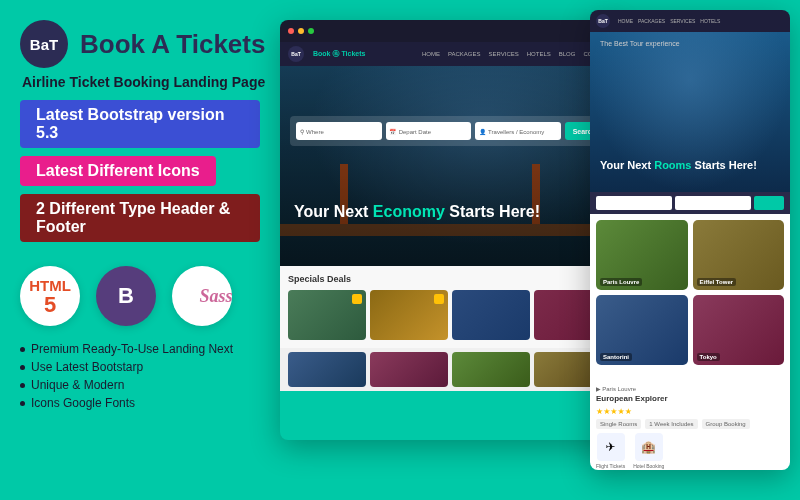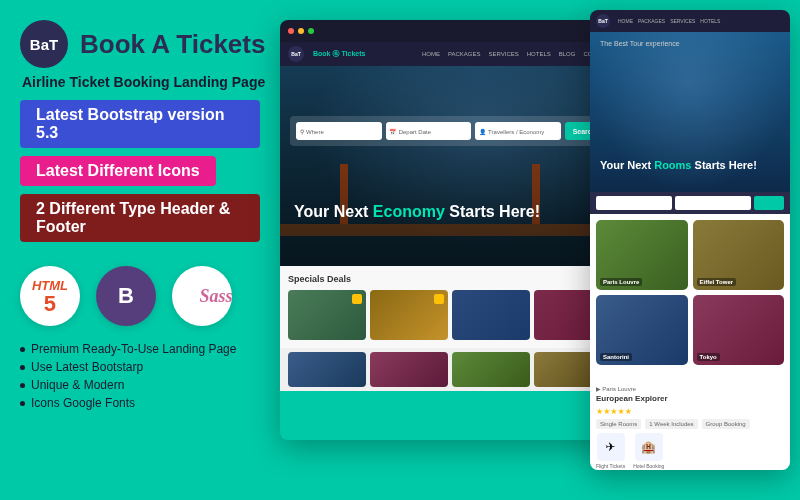--- a/index.html
+++ b/index.html
@@ -106,21 +106,21 @@
       flex-direction: column;
     }
 
     .html-icon-inner {
       display: flex;
       flex-direction: column;
       align-items: center;
       justify-content: center;
     }
 
-    .html-label { font-size: 13px; font-weight: 700; color: #e44d26; font-style: italic; }
+    .html-label { font-size: 15px; font-weight: 700; color: #e44d26; }
     .html-number { font-size: 22px; font-weight: 900; color: #e44d26; line-height: 1; }
 
     .bootstrap-icon {
       background: #563d7c;
       font-size: 22px;
       font-weight: 900;
     }
 
     .sass-icon {
       background: white;
@@ -621,21 +621,21 @@
       <div class="tech-icon bootstrap-icon">
         <span style="font-size:22px; font-weight:900; color:white;">B</span>
       </div>
       <div class="tech-icon sass-icon">
         <span class="sass-text">Sass</span>
       </div>
     </div>
 
     
     <div class="feature-list">
-      <div class="feature-item">Premium Ready-To-Use Landing Page</div>
+      <div class="feature-item">Premium Ready-To-Use Landing Next</div>
       <div class="feature-item">Use Latest Bootstarp</div>
       <div class="feature-item">Unique &amp; Modern</div>
       <div class="feature-item">Icons Google Fonts</div>
     </div>
   </div>
 
   <div class="browser-main">
 
     <div class="browser-bar">
       <div class="browser-dot dot-red"></div>

